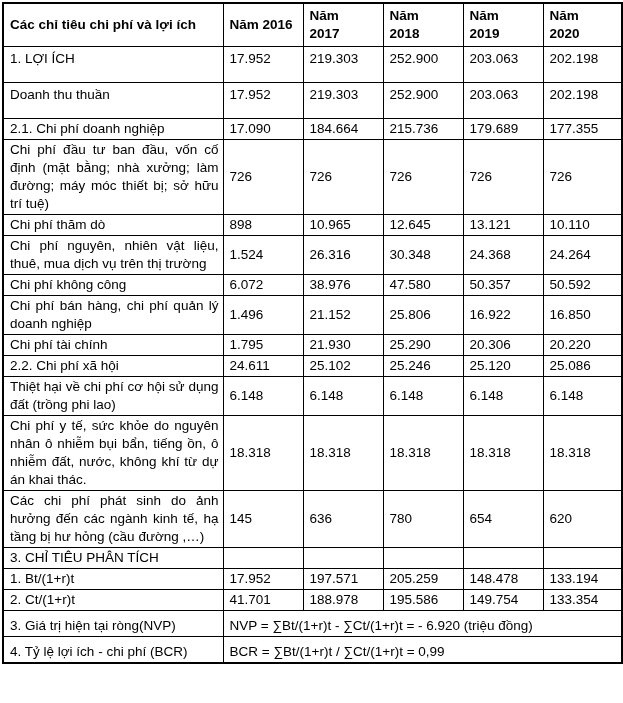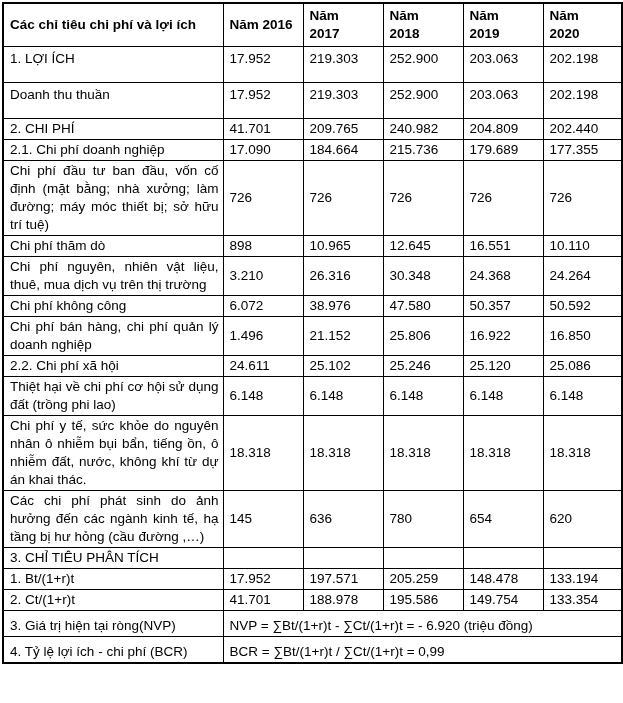--- a/index.html
+++ b/index.html
@@ -86,54 +86,46 @@
       </tr>
       <tr class="pad-row">
         <td class="label">Doanh thu thuần</td>
         <td>17.952</td>
         <td>219.303</td>
         <td>252.900</td>
         <td>203.063</td>
         <td>202.198</td>
       </tr>
       <tr>
-        <td class="label">2. CHI PHÍ</td>
-        <td>41.701</td>
-        <td>209.765</td>
-        <td>240.982</td>
-        <td>204.809</td>
-        <td>202.440</td>
-      </tr>
-      <tr>
         <td class="label">2.1. Chi phí doanh nghiệp</td>
         <td>17.090</td>
         <td>184.664</td>
         <td>215.736</td>
         <td>179.689</td>
         <td>177.355</td>
       </tr>
       <tr>
         <td class="label">Chi phí đầu tư ban đầu, vốn cố định (mặt bằng; nhà xưởng; làm đường; máy móc thiết bị; sở hữu trí tuệ)</td>
         <td>726</td>
         <td>726</td>
         <td>726</td>
         <td>726</td>
         <td>726</td>
       </tr>
       <tr>
         <td class="label">Chi phí thăm dò</td>
         <td>898</td>
         <td>10.965</td>
         <td>12.645</td>
-        <td>16.551</td>
+        <td>13.121</td>
         <td>10.110</td>
       </tr>
       <tr>
         <td class="label">Chi phí nguyên, nhiên vật liệu, thuê, mua dịch vụ trên thị trường</td>
-        <td>3.210</td>
+        <td>1.524</td>
         <td>26.316</td>
         <td>30.348</td>
         <td>24.368</td>
         <td>24.264</td>
       </tr>
       <tr>
         <td class="label">Chi phí không công</td>
         <td>6.072</td>
         <td>38.976</td>
         <td>47.580</td>
@@ -142,20 +134,28 @@
       </tr>
       <tr>
         <td class="label">Chi phí bán hàng, chi phí quản lý doanh nghiệp</td>
         <td>1.496</td>
         <td>21.152</td>
         <td>25.806</td>
         <td>16.922</td>
         <td>16.850</td>
       </tr>
       <tr>
+        <td class="label">Chi phí tài chính</td>
+        <td>1.795</td>
+        <td>21.930</td>
+        <td>25.290</td>
+        <td>20.306</td>
+        <td>20.220</td>
+      </tr>
+      <tr>
         <td class="label">2.2. Chi phí xã hội</td>
         <td>24.611</td>
         <td>25.102</td>
         <td>25.246</td>
         <td>25.120</td>
         <td>25.086</td>
       </tr>
       <tr>
         <td class="label">Thiệt hại về chi phí cơ hội sử dụng đất (trồng phi lao)</td>
         <td>6.148</td>

